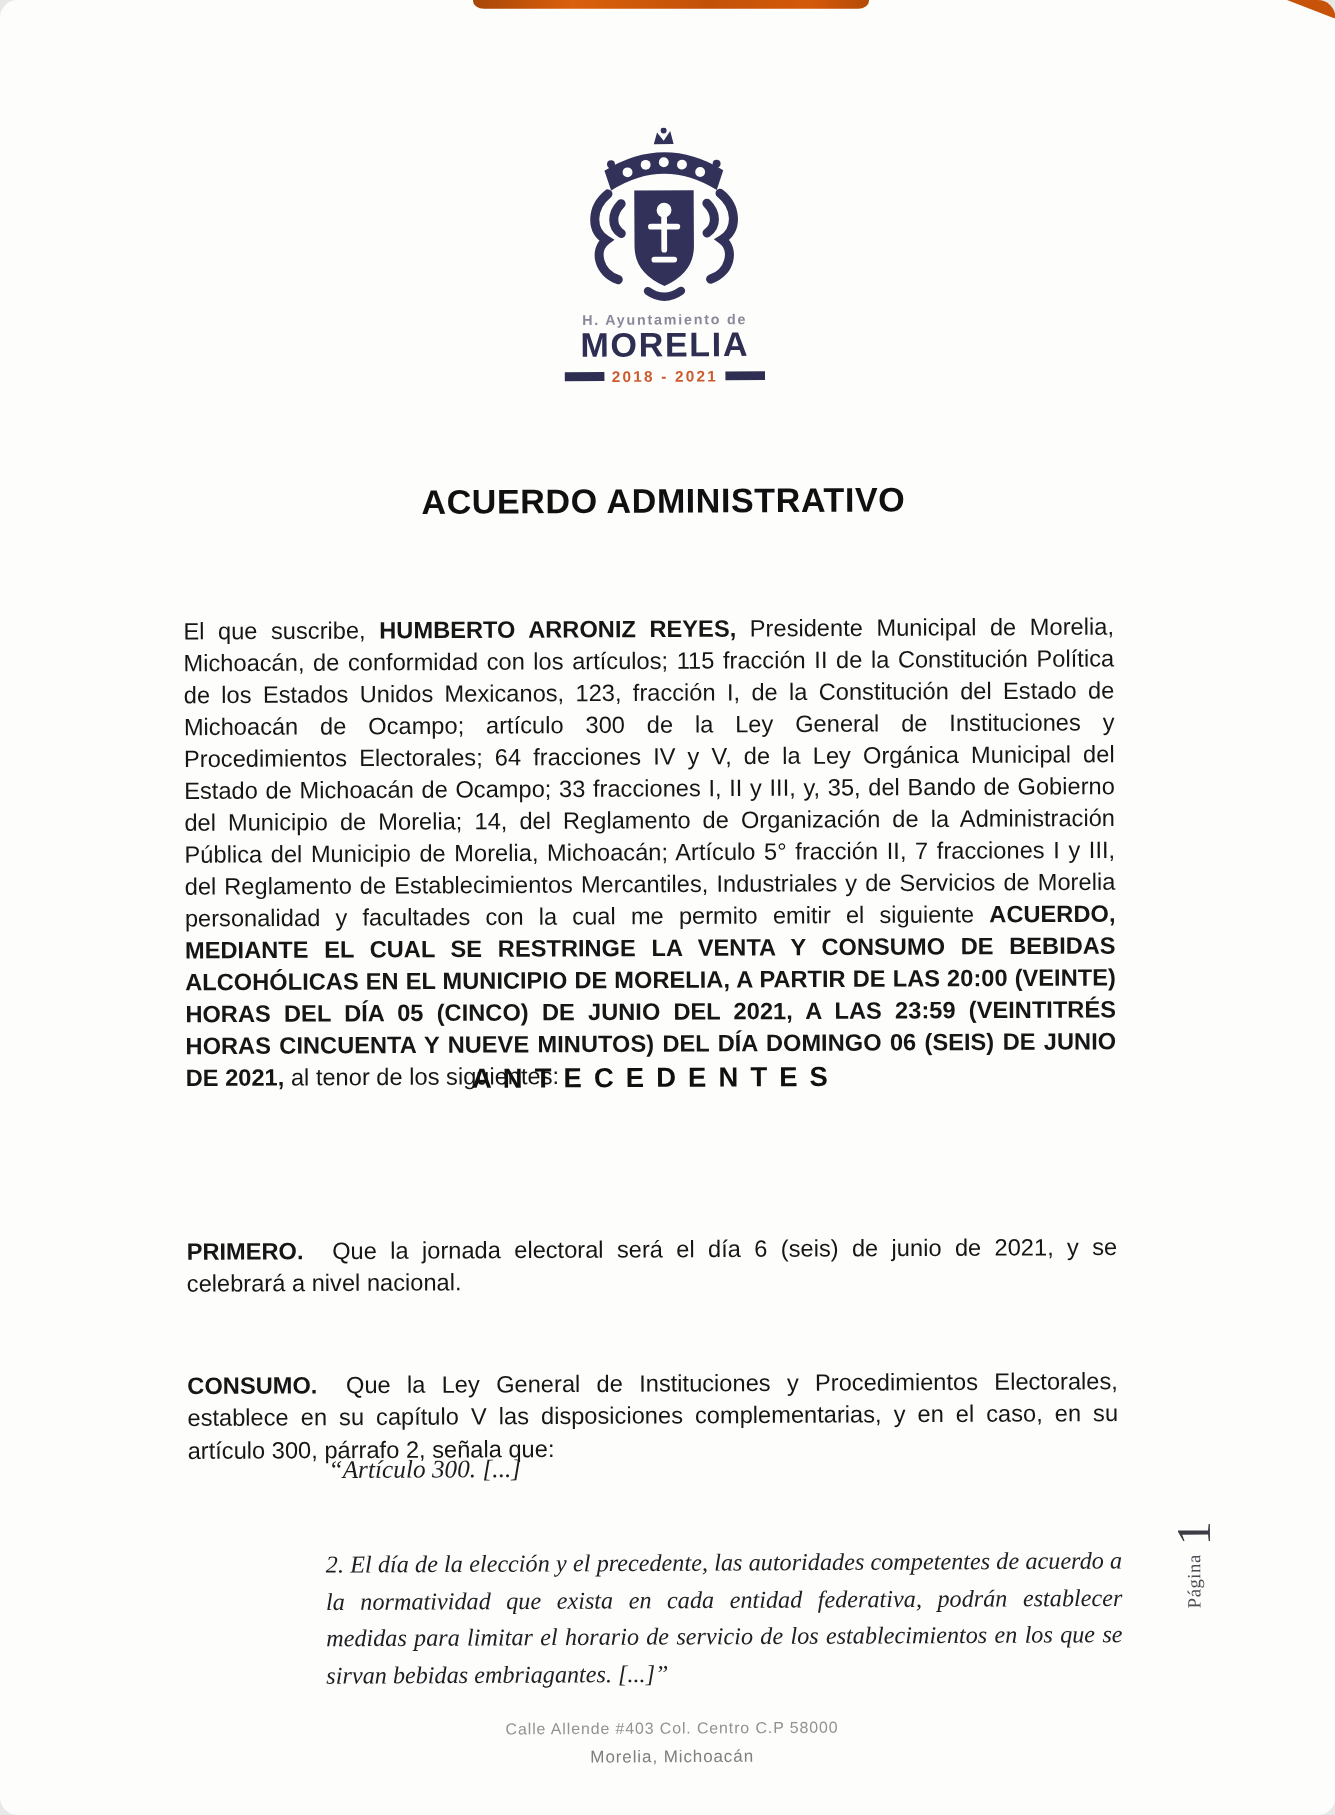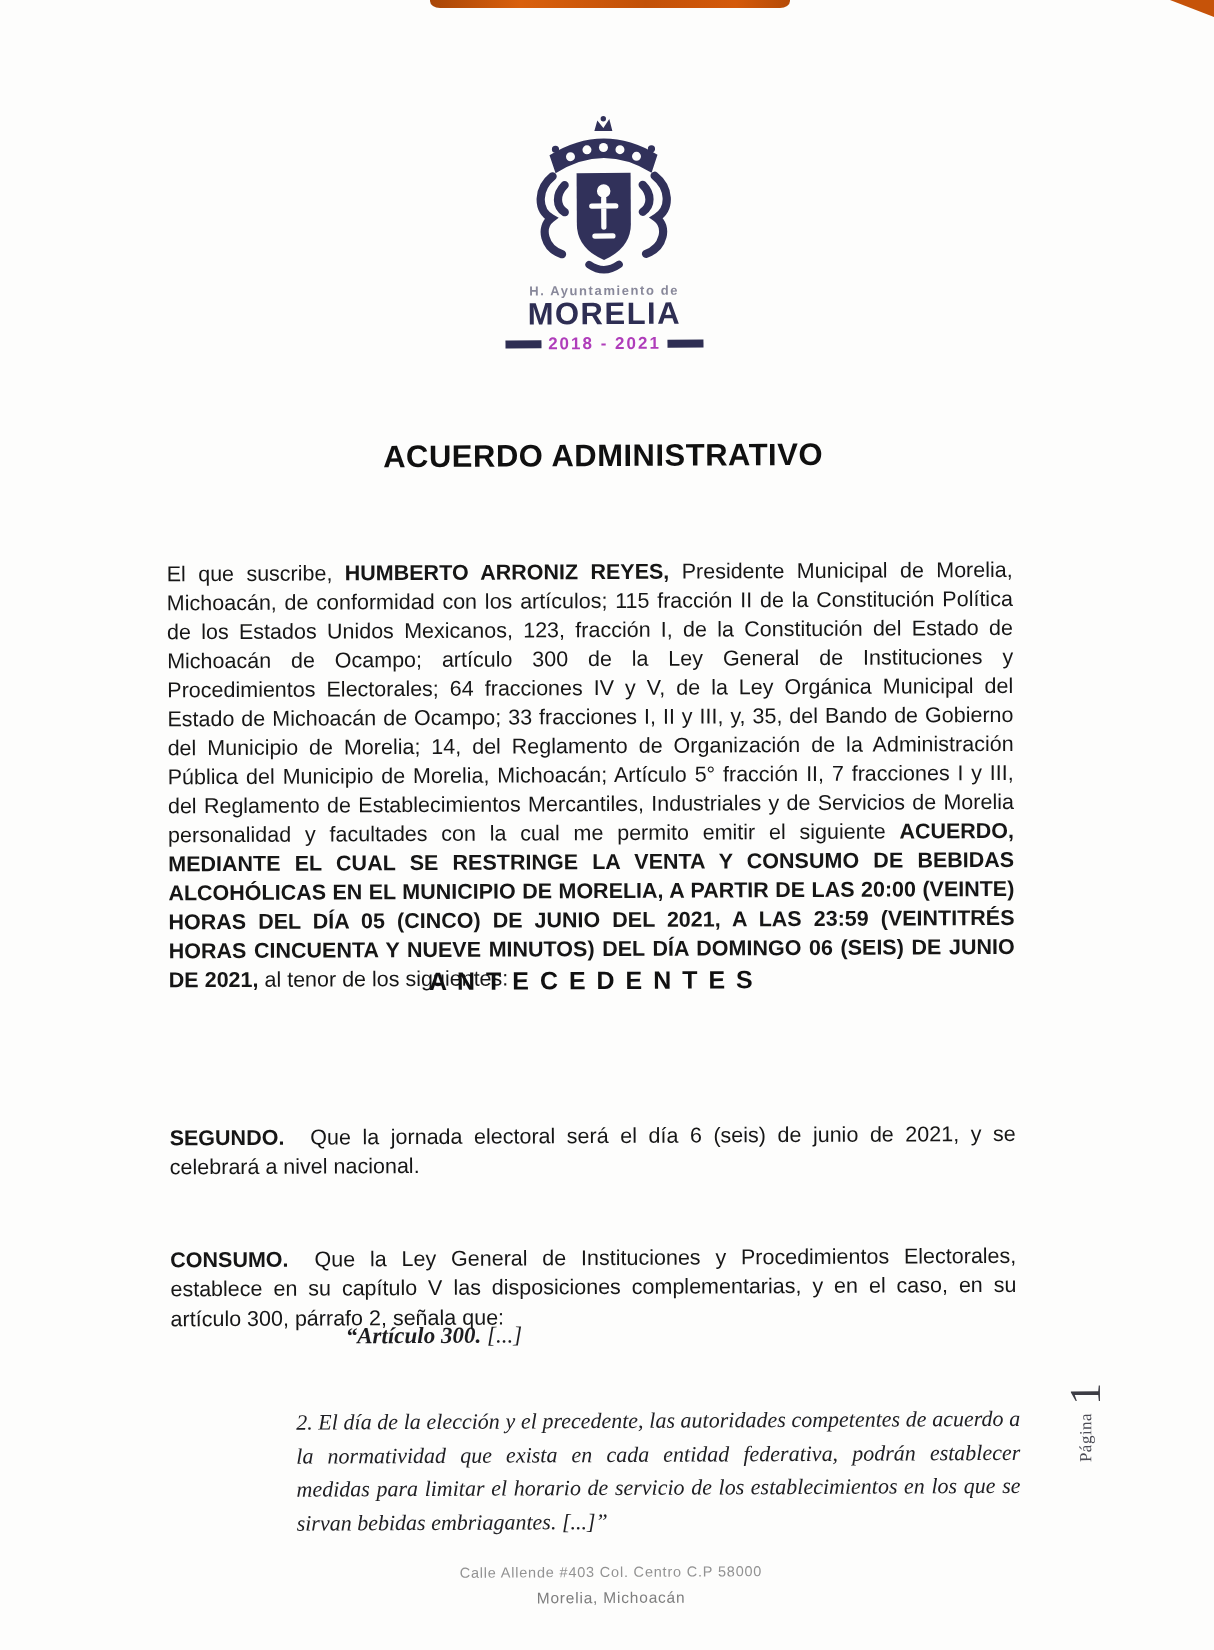--- a/index.html
+++ b/index.html
@@ -4,20 +4,21 @@
 <style>
   html,body{margin:0;padding:0;background:#e8e8e8;}
   .sheet{
     position:relative;
     width:1214px;height:1650px;
     margin:0 auto;
     background:#fdfdfc;
     overflow:hidden;
     font-family:"Liberation Sans", sans-serif;
     color:#161616;
+    border-radius:16px;
   }
   
   .top-strip{
     position:absolute;left:430px;top:0;width:360px;height:8px;
     background:linear-gradient(90deg,#a84607,#d9600d 25%,#c25108 60%,#d4590a 85%,#b54b07);
     border-radius:0 0 10px 10px / 0 0 7px 7px;
   }
   .corner-strip{
     position:absolute;top:0;right:0;width:50px;height:17px;
     background:#c65309;
@@ -25,21 +26,21 @@
   }
   .scan{position:absolute;inset:0;transform:rotate(-0.3deg);}
 
   
   .logo{position:absolute;top:116px;left:50%;transform:translateX(-50%);width:360px;text-align:center;}
   .crest{display:block;margin:0 auto;}
   .org-line{font-size:13px;color:#6b6b82;letter-spacing:1.6px;margin-top:5px;font-weight:bold;opacity:.8;}
   .logo-name{font-size:31px;font-weight:bold;color:#2e2e53;letter-spacing:1.5px;line-height:1.05;}
   .years-row{display:flex;align-items:center;justify-content:center;gap:7px;margin-top:3px;}
   .year-bar{width:36px;height:8px;background:#2e2e53;}
-  .years{font-size:17px;color:#a21caf;letter-spacing:2px;font-weight:bold;opacity:.85;}
+  .years{font-size:14px;color:#c2410c;letter-spacing:2px;font-weight:bold;opacity:.85;}
 
   .title{
     position:absolute;top:438px;left:50px;width:1110px;text-align:center;
     font-size:31px;font-weight:bold;letter-spacing:.5px;color:#101010;
   }
 
   .body-col{position:absolute;left:168px;width:846px;text-align:justify;}
   .intro{top:536px;font-size:21.5px;line-height:29px;}
   .b{font-weight:bold;}
 
@@ -51,21 +52,21 @@
   .clause{font-size:21.5px;line-height:29.5px;}
   .clause-1{top:1100px;}
   .clause-2{top:1222px;}
   .clause-label{font-weight:bold;padding-right:26px;}
 
   .quote-head{
     position:absolute;top:1322px;left:296px;width:722px;
     font-family:"Liberation Serif", serif;font-style:italic;
     font-size:23px;color:#1d1d20;
   }
-  .quote-head .qb{font-weight:bold;margin-left:47px;}
+  .quote-head .qb{font-weight:normal;}
   .quote-body{
     position:absolute;top:1382px;left:293px;width:724px;
     font-family:"Liberation Serif", serif;font-style:italic;
     font-size:22px;line-height:33.5px;text-align:justify;color:#202024;
   }
 
   .page-num{
     position:absolute;left:1008px;top:1398px;width:150px;height:54px;
     display:flex;align-items:center;justify-content:center;gap:8px;
     transform:rotate(-90deg);
@@ -131,21 +132,21 @@
         <span class="year-bar"></span>
       </div>
     </div>
 
     <div class="title">ACUERDO ADMINISTRATIVO</div>
 
     <p class="body-col intro"><span>El que suscribe, </span><span class="b">HUMBERTO ARRONIZ REYES,</span><span> Presidente Municipal de Morelia, Michoacán, de conformidad con los artículos; 115 fracción II de la Constitución Política de los Estados Unidos Mexicanos, 123, fracción I, de la Constitución del Estado de Michoacán de Ocampo; artículo 300 de la Ley General de Instituciones y Procedimientos Electorales; 64 fracciones IV y V, de la Ley Orgánica Municipal del Estado de Michoacán de Ocampo; 33 fracciones I, II y III, y, 35, del Bando de Gobierno del Municipio de Morelia; 14, del Reglamento de Organización de la Administración Pública del Municipio de Morelia, Michoacán; Artículo 5° fracción II, 7 fracciones I y III, del Reglamento de Establecimientos Mercantiles, Industriales y de Servicios de Morelia personalidad y facultades con la cual me permito emitir el siguiente </span><span class="b">ACUERDO, MEDIANTE EL CUAL SE RESTRINGE LA VENTA Y CONSUMO DE BEBIDAS ALCOHÓLICAS EN EL MUNICIPIO DE MORELIA, A PARTIR DE LAS 20:00 (VEINTE) HORAS DEL DÍA 05 (CINCO) DE JUNIO DEL 2021, A LAS 23:59 (VEINTITRÉS HORAS CINCUENTA Y NUEVE MINUTOS) DEL DÍA DOMINGO 06 (SEIS) DE JUNIO DE 2021,</span><span> al tenor de los siguientes:</span></p>
 
     <div class="antecedentes">A N T E C E D E N T E S</div>
 
-    <p class="body-col clause clause-1"><span class="clause-label">SEGUNDO.</span><span>Que la jornada electoral será el día 6 (seis) de junio de 2021, y se celebrará a nivel nacional.</span></p>
+    <p class="body-col clause clause-1"><span class="clause-label">PRIMERO.</span><span>Que la jornada electoral será el día 6 (seis) de junio de 2021, y se celebrará a nivel nacional.</span></p>
 
     <p class="body-col clause clause-2"><span class="clause-label">CONSUMO.</span><span>Que la Ley General de Instituciones y Procedimientos Electorales, establece en su capítulo V las disposiciones complementarias, y en el caso, en su artículo 300, párrafo 2, señala que:</span></p>
 
     <div class="quote-head"><span class="qb">“Artículo 300. </span><span>[...]</span></div>
     <p class="quote-body">2. El día de la elección y el precedente, las autoridades competentes de acuerdo a la normatividad que exista en cada entidad federativa, podrán establecer medidas para limitar el horario de servicio de los establecimientos en los que se sirvan bebidas embriagantes. [...]”</p>
 
     <div class="page-num">
       <span class="pg-word">Página</span>
       <span class="pg-val">1</span>
     </div>

